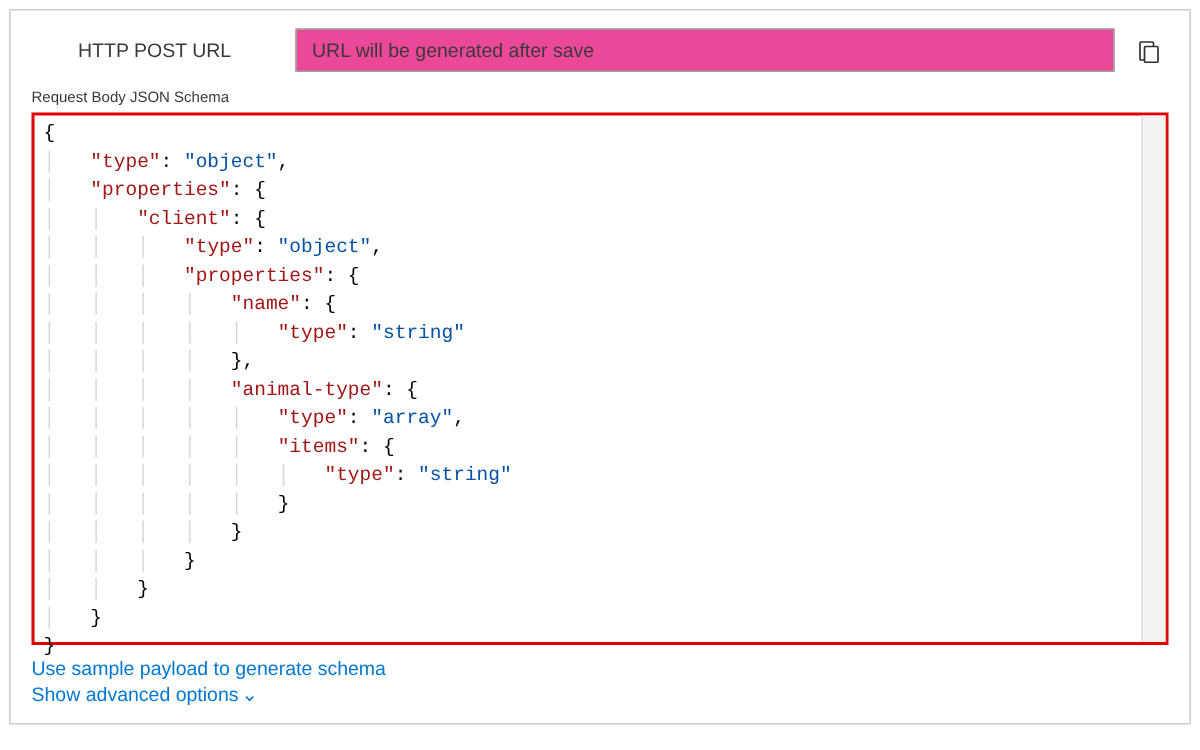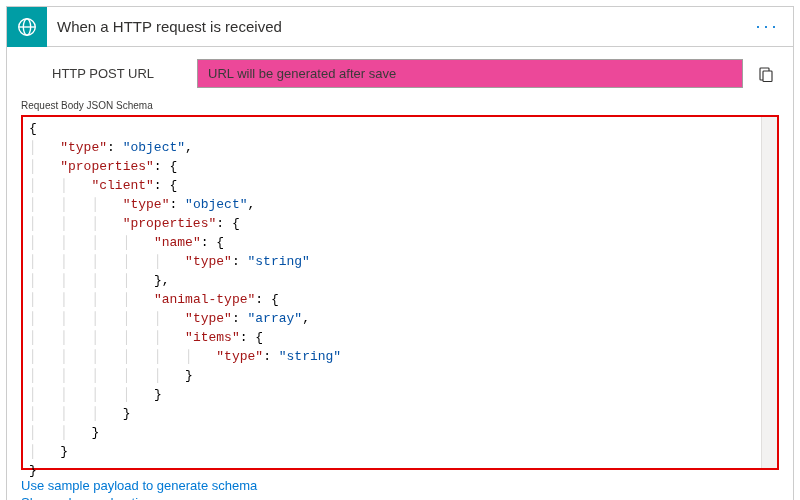--- a/index.html
+++ b/index.html
@@ -114,31 +114,20 @@
       display: flex;
       align-items: flex-start;
       gap: 2px;
     }
     .chevron { color: #0078d4; }
   </style>
 </head>
 <body>
 
 <div class="card">
-  <div class="header">
-    <div class="header-icon">
-      <svg viewBox="0 0 24 24">
-          <circle cx="12" cy="12" r="9" fill="none" stroke="#fff" stroke-width="1.5"></circle>
-          <ellipse cx="12" cy="12" rx="4" ry="9" fill="none" stroke="#fff" stroke-width="1.5"></ellipse>
-          <line x1="3" y1="12" x2="21" y2="12" stroke="#fff" stroke-width="1.5"></line>
-        </svg>
-    </div>
-    <div class="header-title">When a HTTP request is received</div>
-    <div class="header-menu">···</div>
-  </div>
 
   <div class="row1">
     <div class="row1-label">HTTP POST URL</div>
     <div class="url-box">URL will be generated after save</div>
     <div class="copy-btn">
       <svg viewBox="0 0 24 24">
           <rect x="8" y="8" width="12" height="14" rx="1"></rect>
           <path d="M16 8 V5 a1 1 0 0 0 -1 -1 H5 a1 1 0 0 0 -1 1 v14 a1 1 0 0 0 1 1 h3"></path>
         </svg>
     </div>

